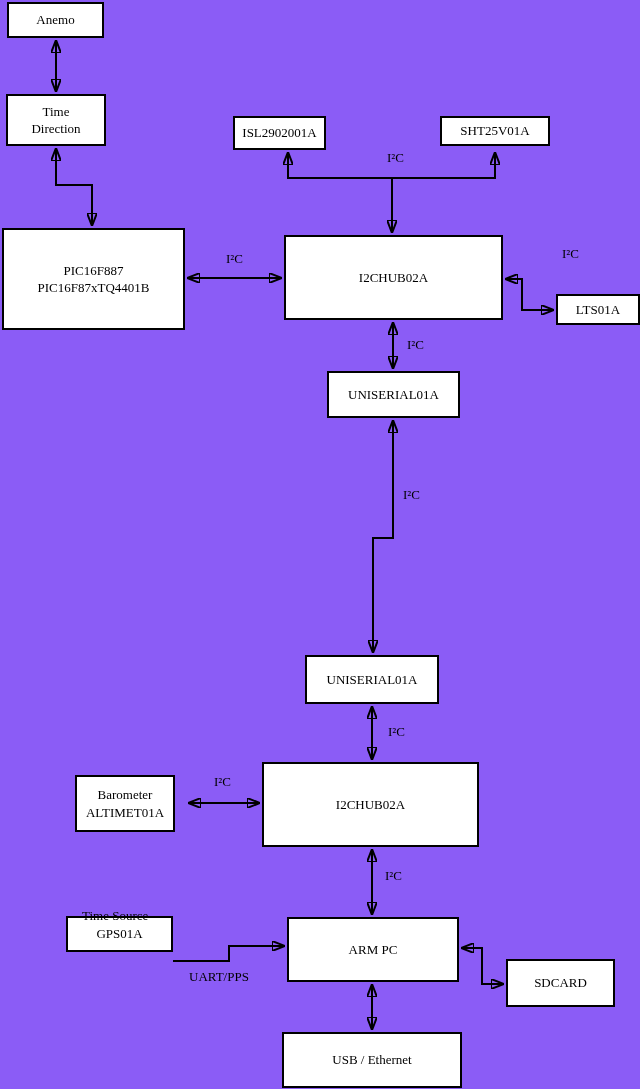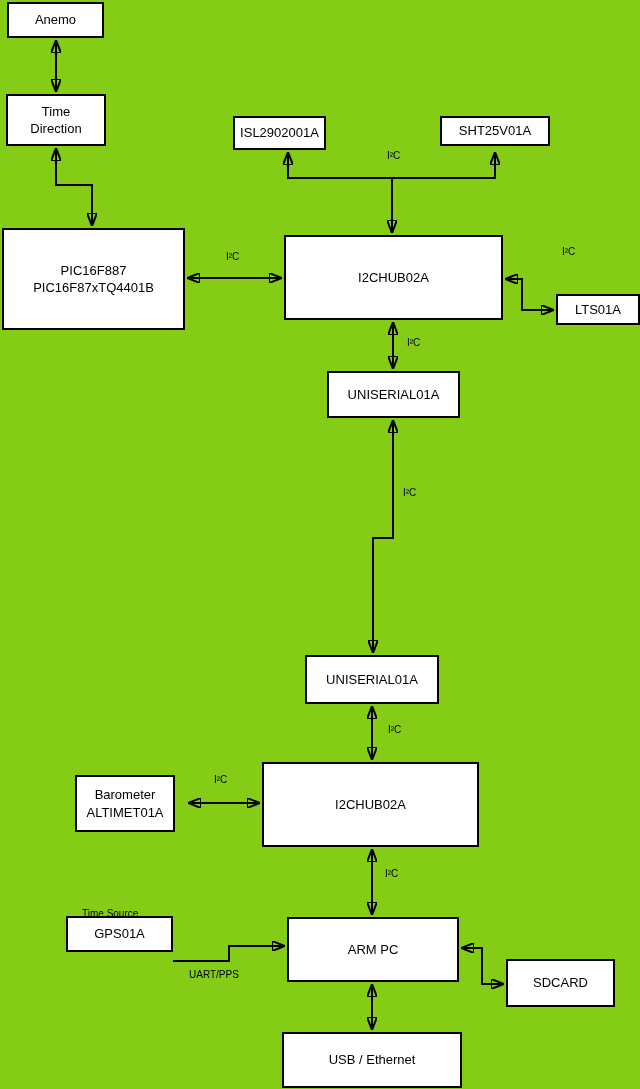--- a/index.html
+++ b/index.html
@@ -4,22 +4,22 @@
 <style>
   html, body {
     margin: 0;
     padding: 0;
     background: #ffffff;
   }
   #canvas {
     position: relative;
     width: 640px;
     height: 1089px;
-    background: #84cc16;
-    font-family: Liberation Sans, sans-serif;
+    background: #8b5cf6;
+    font-family: Liberation Serif, serif;
     color: #000000;
     overflow: hidden;
   }
   #edges {
     position: absolute;
     left: 0;
     top: 0;
     width: 640px;
     height: 1089px;
   }
@@ -36,21 +36,21 @@
     display: flex;
     flex-direction: column;
     align-items: center;
     justify-content: center;
     text-align: center;
     font-size: 13px;
     line-height: 1.32;
   }
   .lbl {
     position: absolute;
-    font-size: 10px;
+    font-size: 13px;
     white-space: nowrap;
   }
 </style>
 </head>
 <body>
 
 <div id="canvas">
 
   <svg id="edges" viewBox="0 0 640 1089" xmlns="http://www.w3.org/2000/svg">
     <defs>

